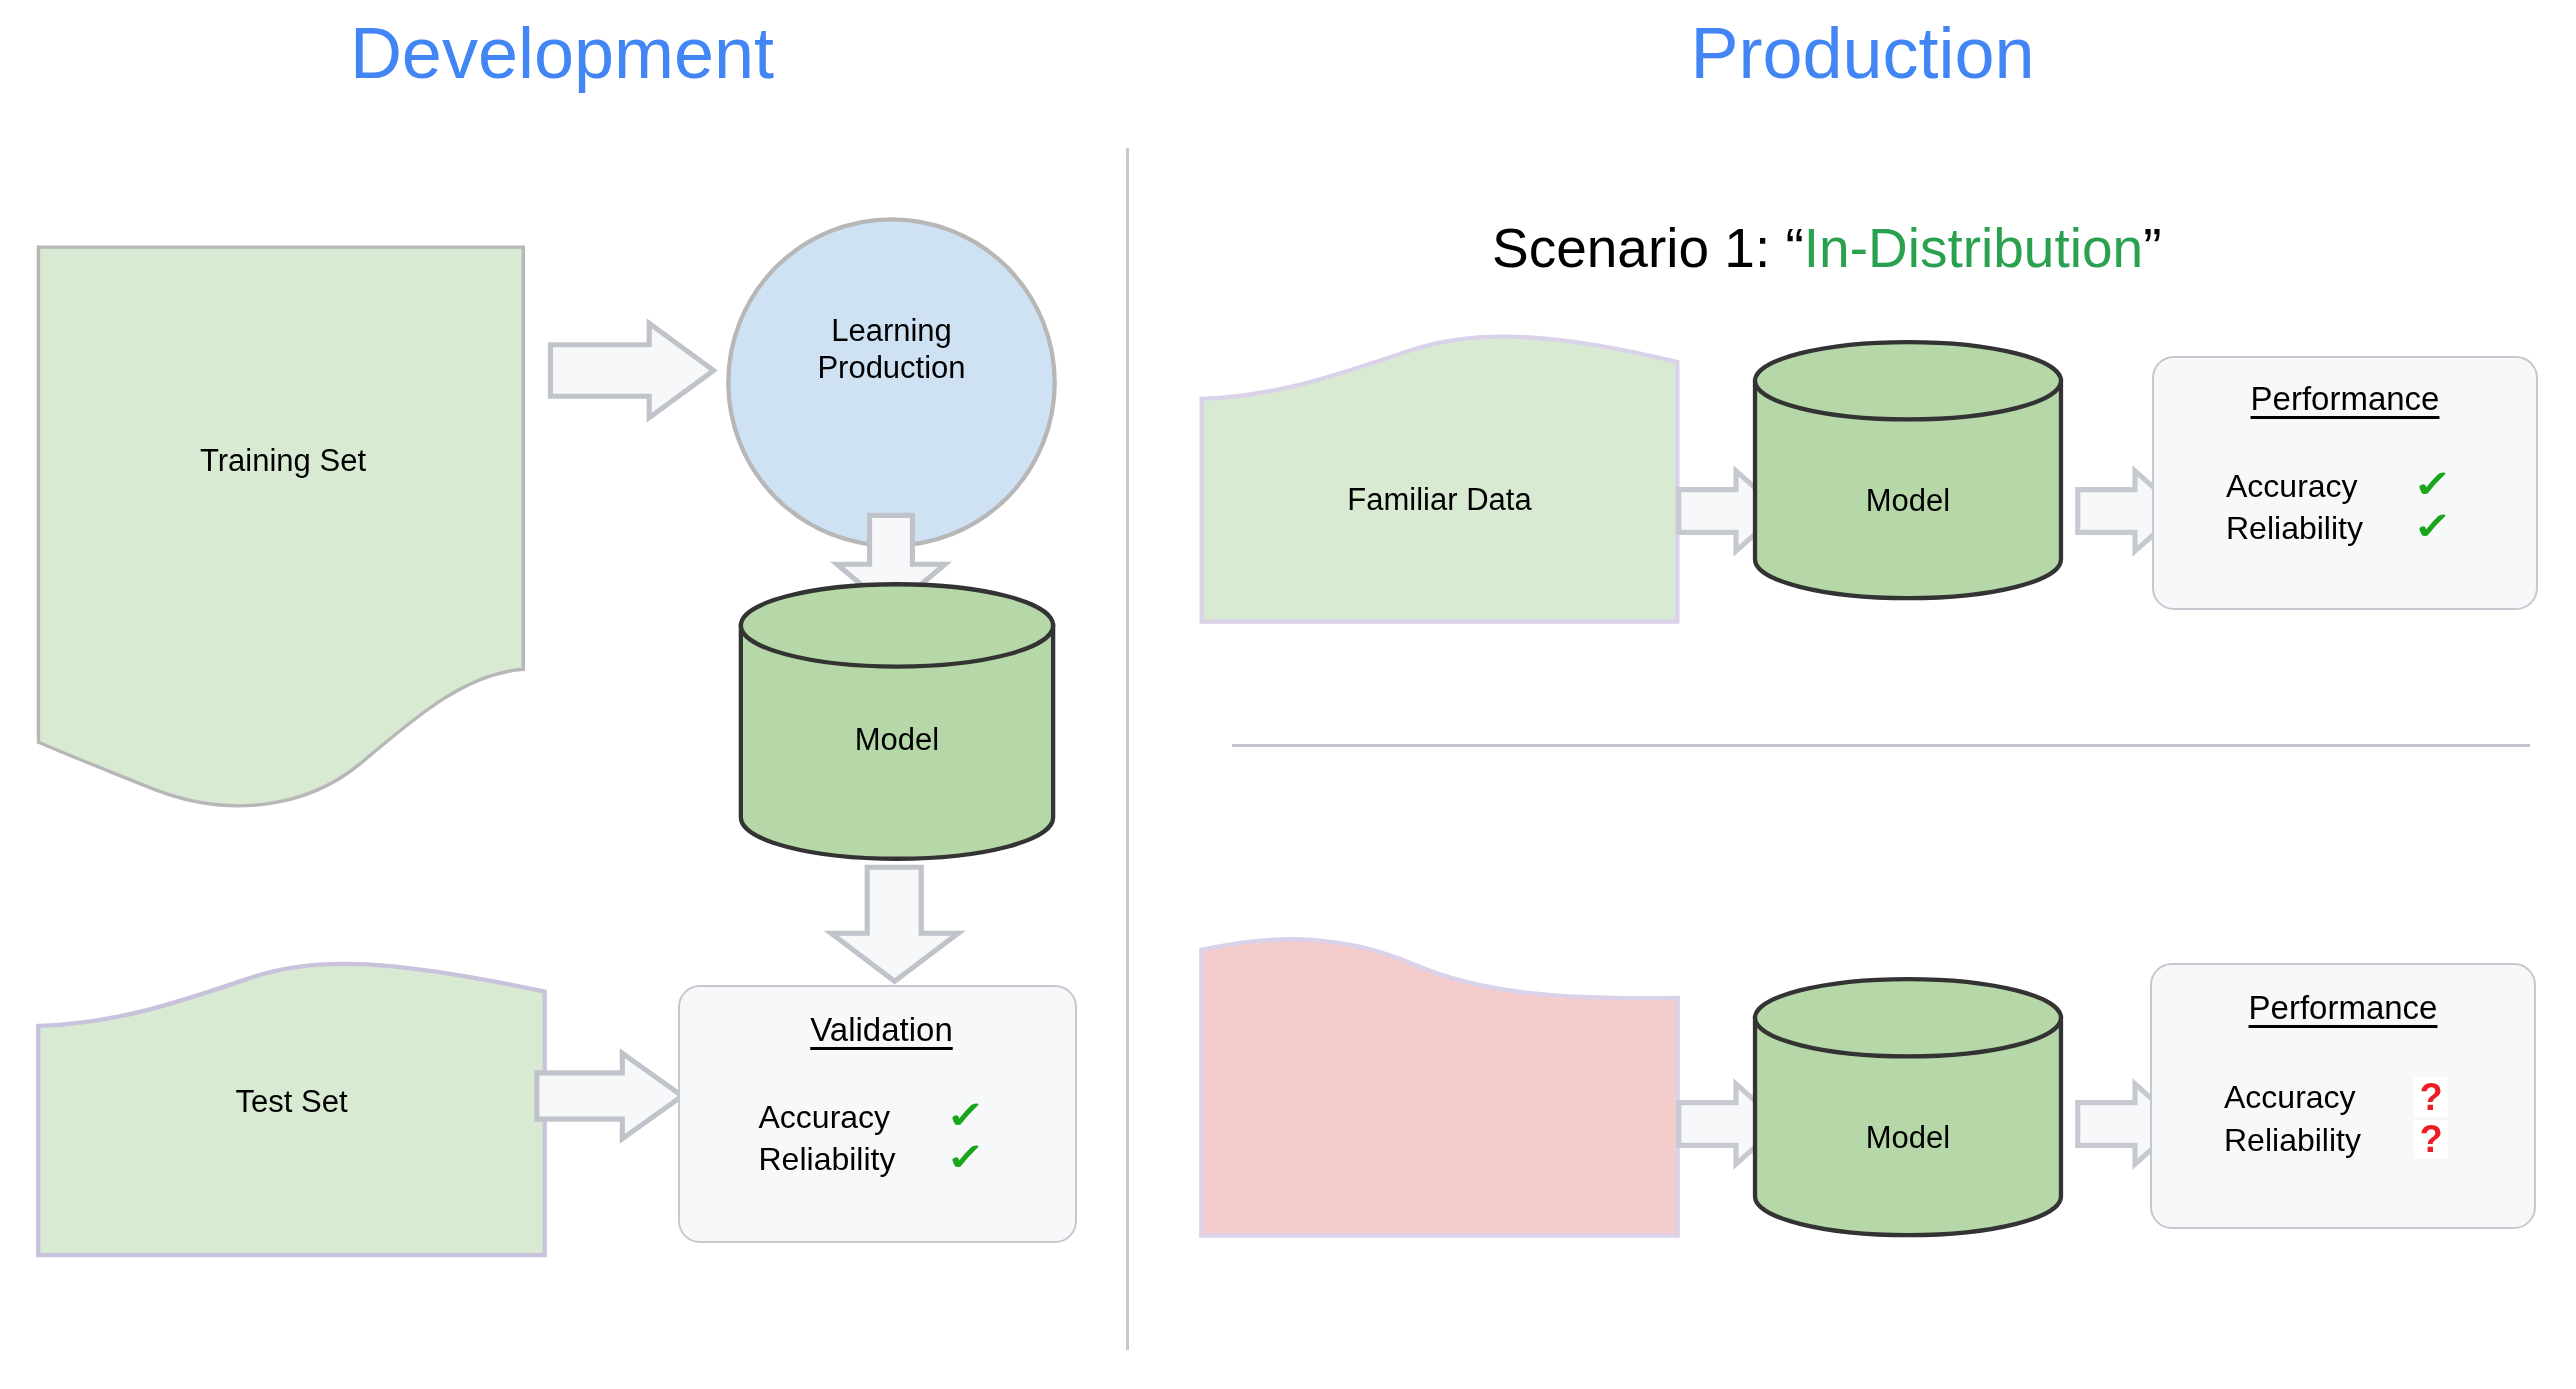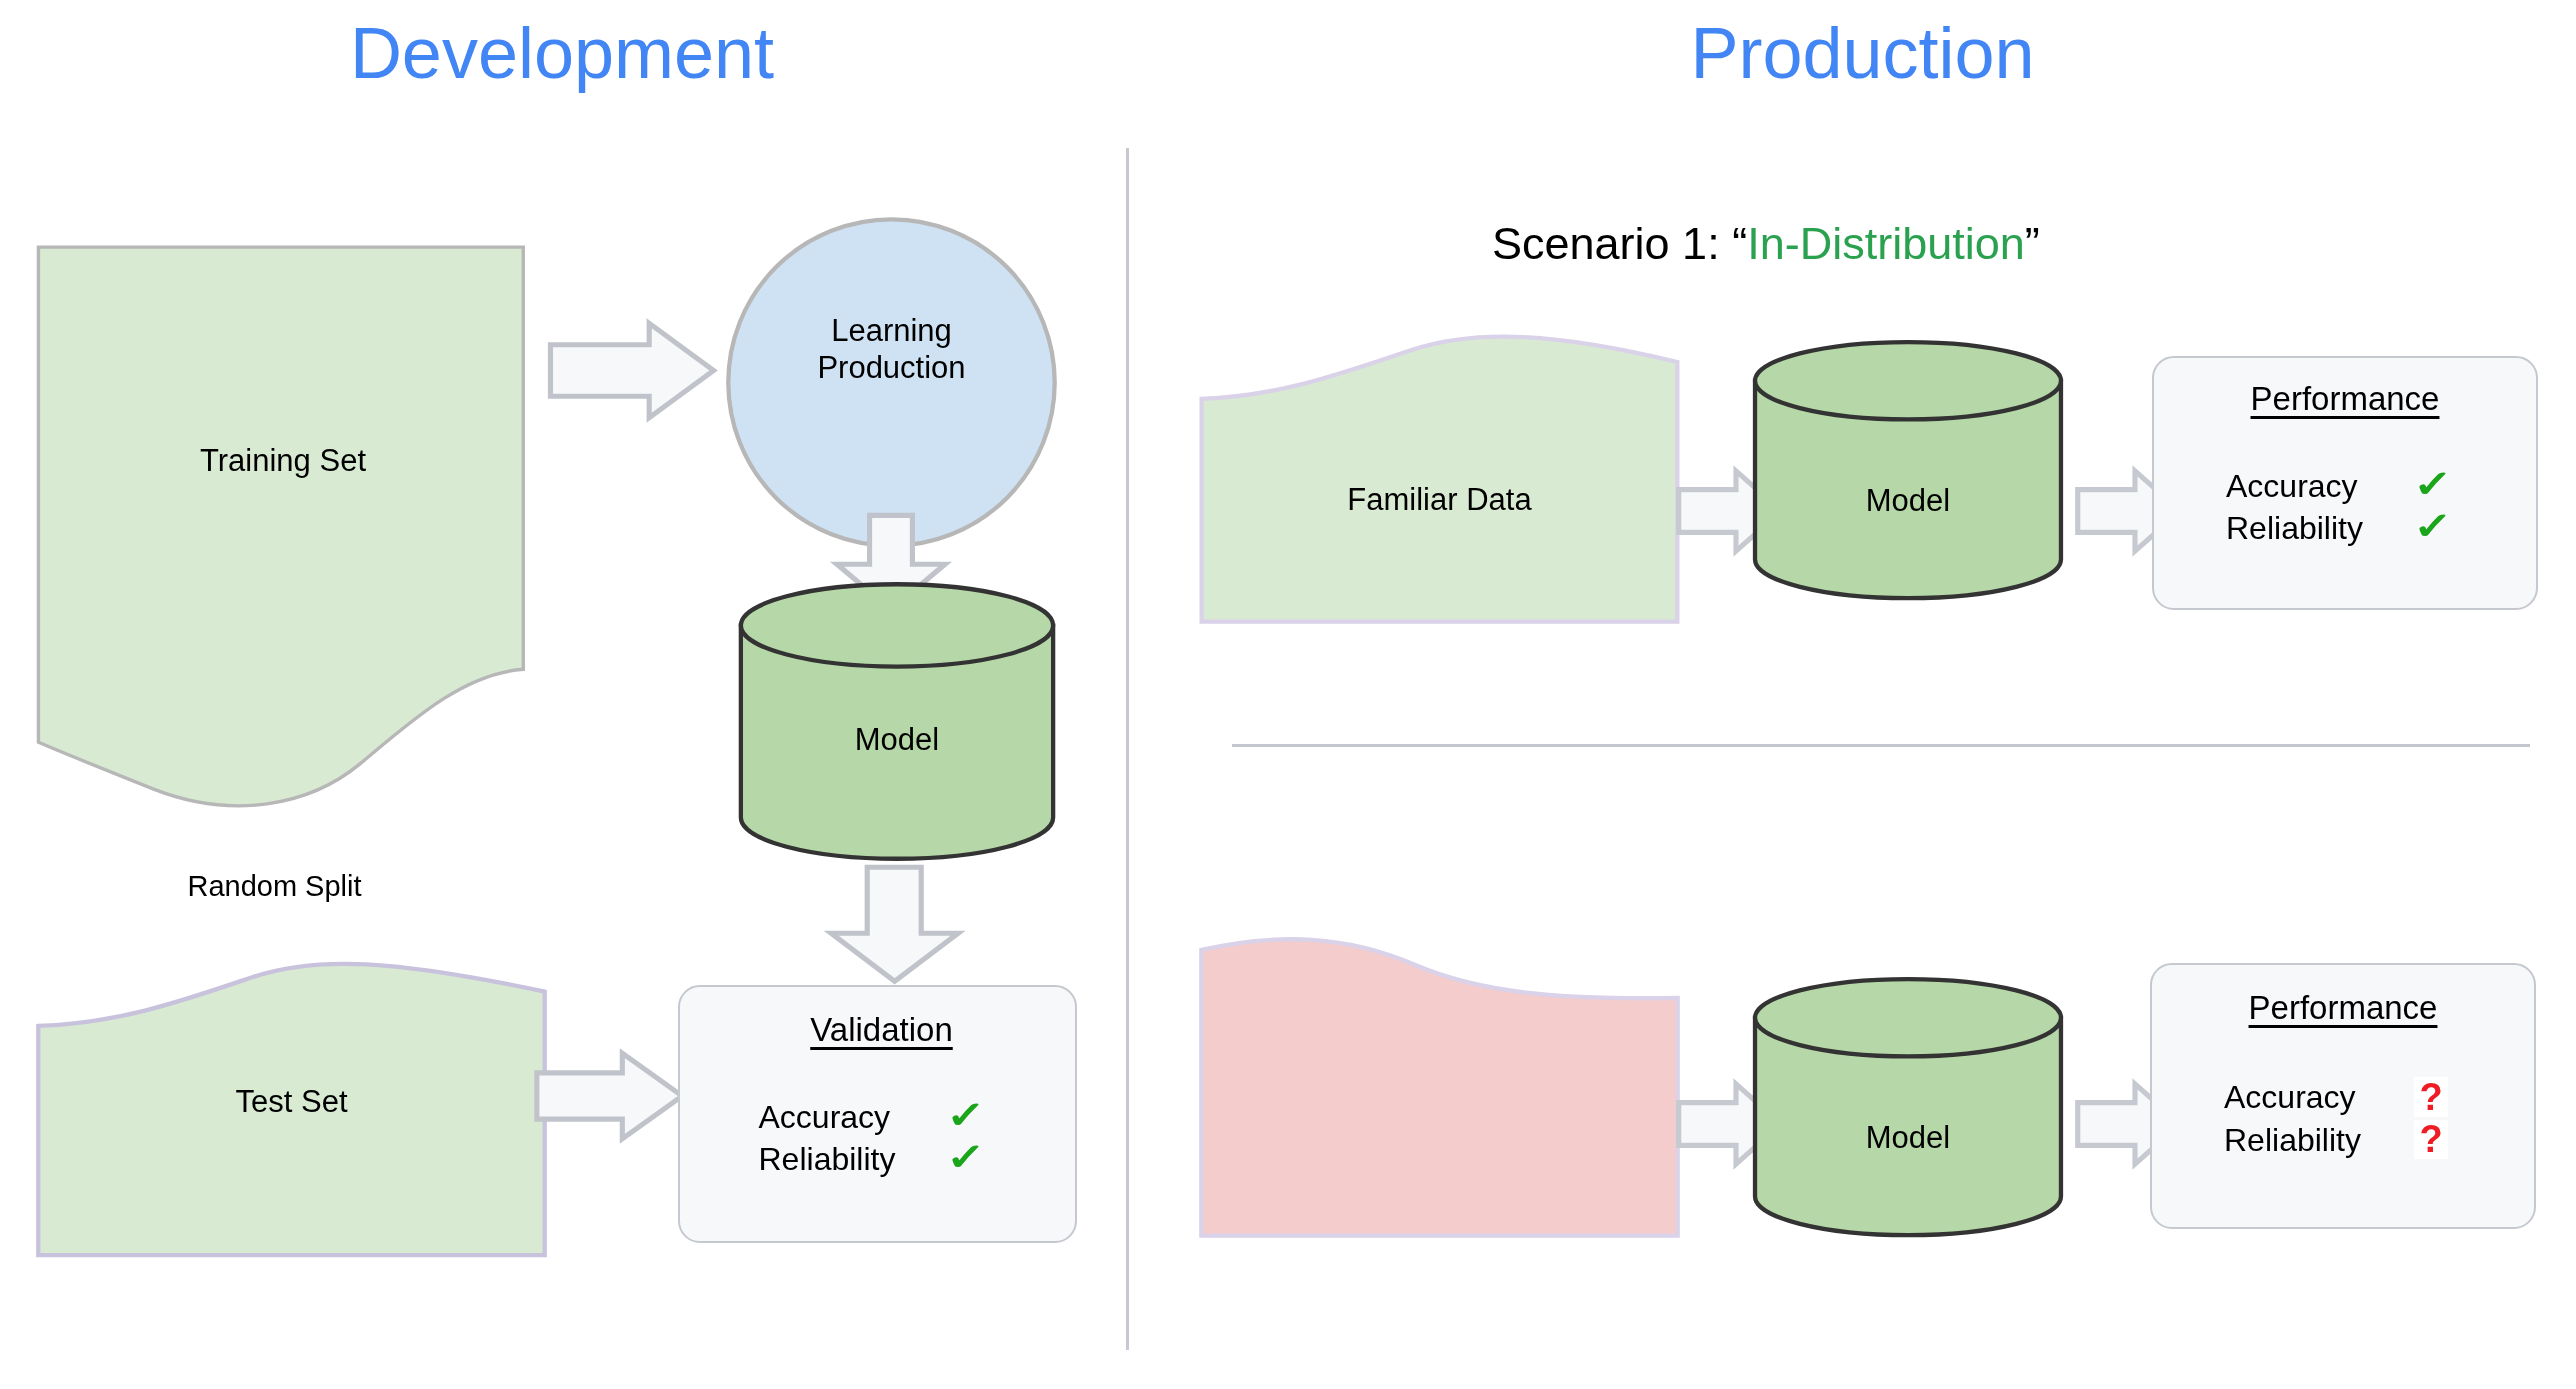--- a/index.html
+++ b/index.html
@@ -46,21 +46,21 @@
   #horizontal-divider {
     position: absolute;
     left: 1232px; top: 744px;
     width: 1298px; height: 2.6px;
     background: #c3c6cc;
   }
 
   
   .scenario-heading {
     position: absolute;
-    font-size: 45px;
+    font-size: 55px;
     white-space: nowrap;
     color: #000000;
     line-height: 1;
   }
   #scenario-1-heading { left: 1492px; top: 221px; }
   #scenario-2-heading { left: 1492px; top: 847px; }
   .scn-green { color: #2aa14e; }
   .scn-red   { color: #ef4136; }
 
   
@@ -148,21 +148,20 @@
   <div class="col-title" id="title-production">Production</div>
 
   <div id="vertical-divider"></div>
   <div id="horizontal-divider"></div>
 
   <svg class="abs" style="left:17px; top:240px;" width="532" height="584" viewBox="0 0 620 680">
     <path d="M 25 8 L 590 8 L 590 500 C 520 505 460 560 400 610 C 340 660 250 675 160 640 C 110 620 60 600 25 585 Z" fill="#d9ead3" stroke="#b7b7b7" stroke-width="4"></path>
   </svg>
   <div class="shape-label big-label" style="left:17px; top:442px; width:532px;">Training Set</div>
 
-  <div id="random-split-label">Random Split</div>
 
   <svg class="abs" style="left:546px; top:319px;" width="172" height="103" viewBox="0 0 200 120">
     <path d="M 5 30 L 120 30 L 120 5 L 195 60 L 120 115 L 120 90 L 5 90 Z" fill="#f7f8fa" stroke="#c0c3c9" stroke-width="6"></path>
   </svg>
 
   <svg class="abs" style="left:724px; top:215px;" width="335" height="335" viewBox="0 0 390 390">
     <circle cx="195" cy="195" r="190" fill="#cfe2f3" stroke="#b7b7b7" stroke-width="5"></circle>
   </svg>
   <div class="shape-label" style="left:724px; top:312px; width:335px; font-size:31px;">
     <span>Learning</span><br>

